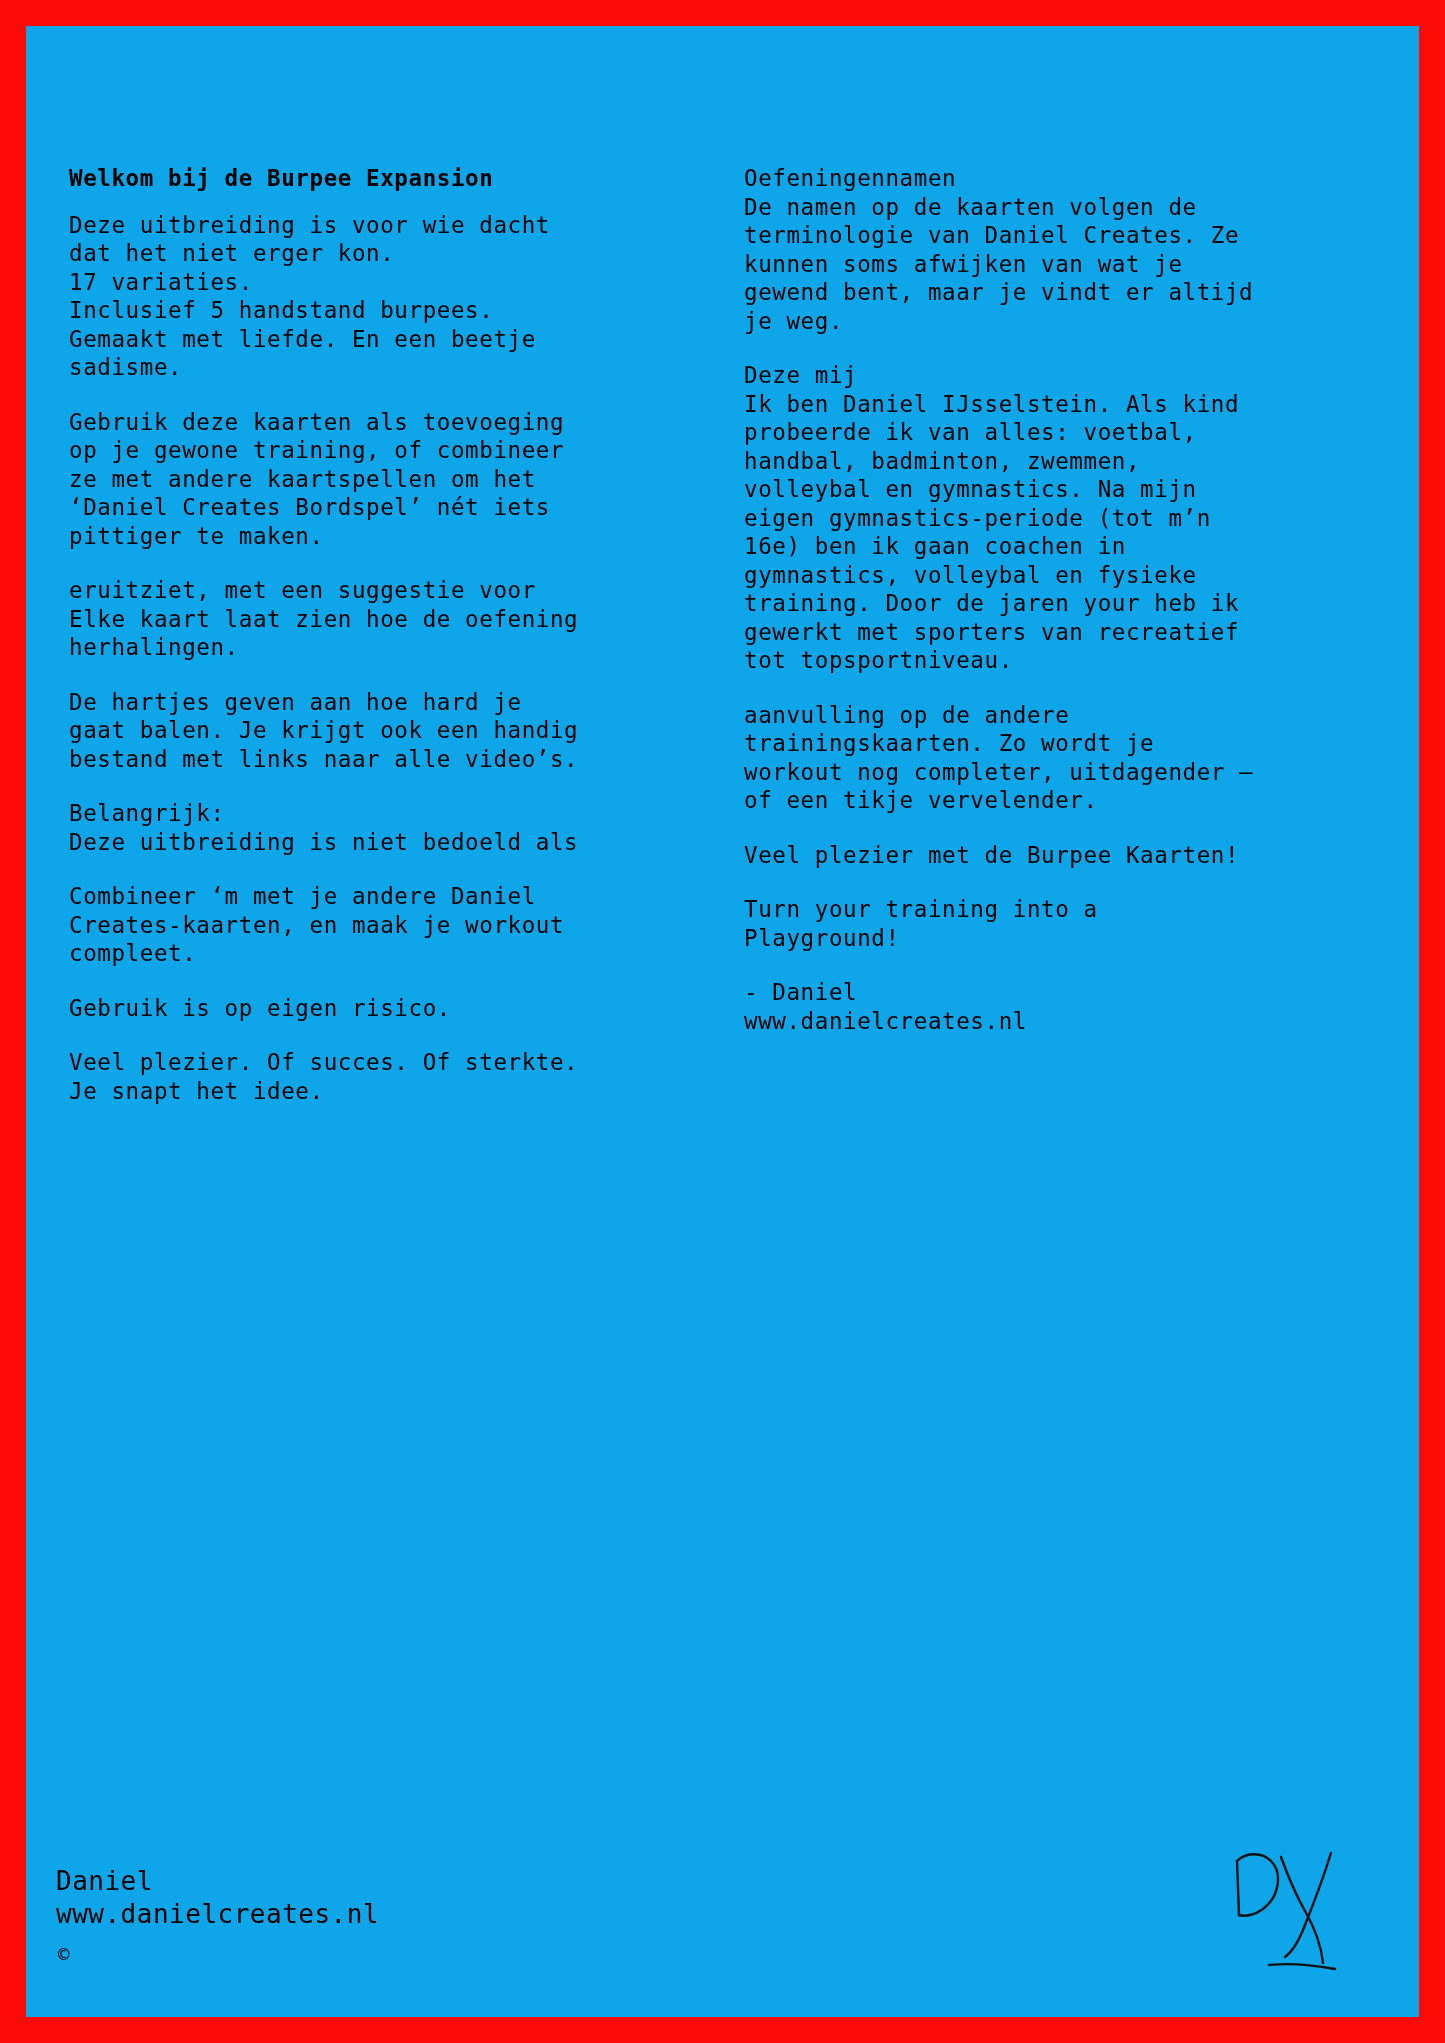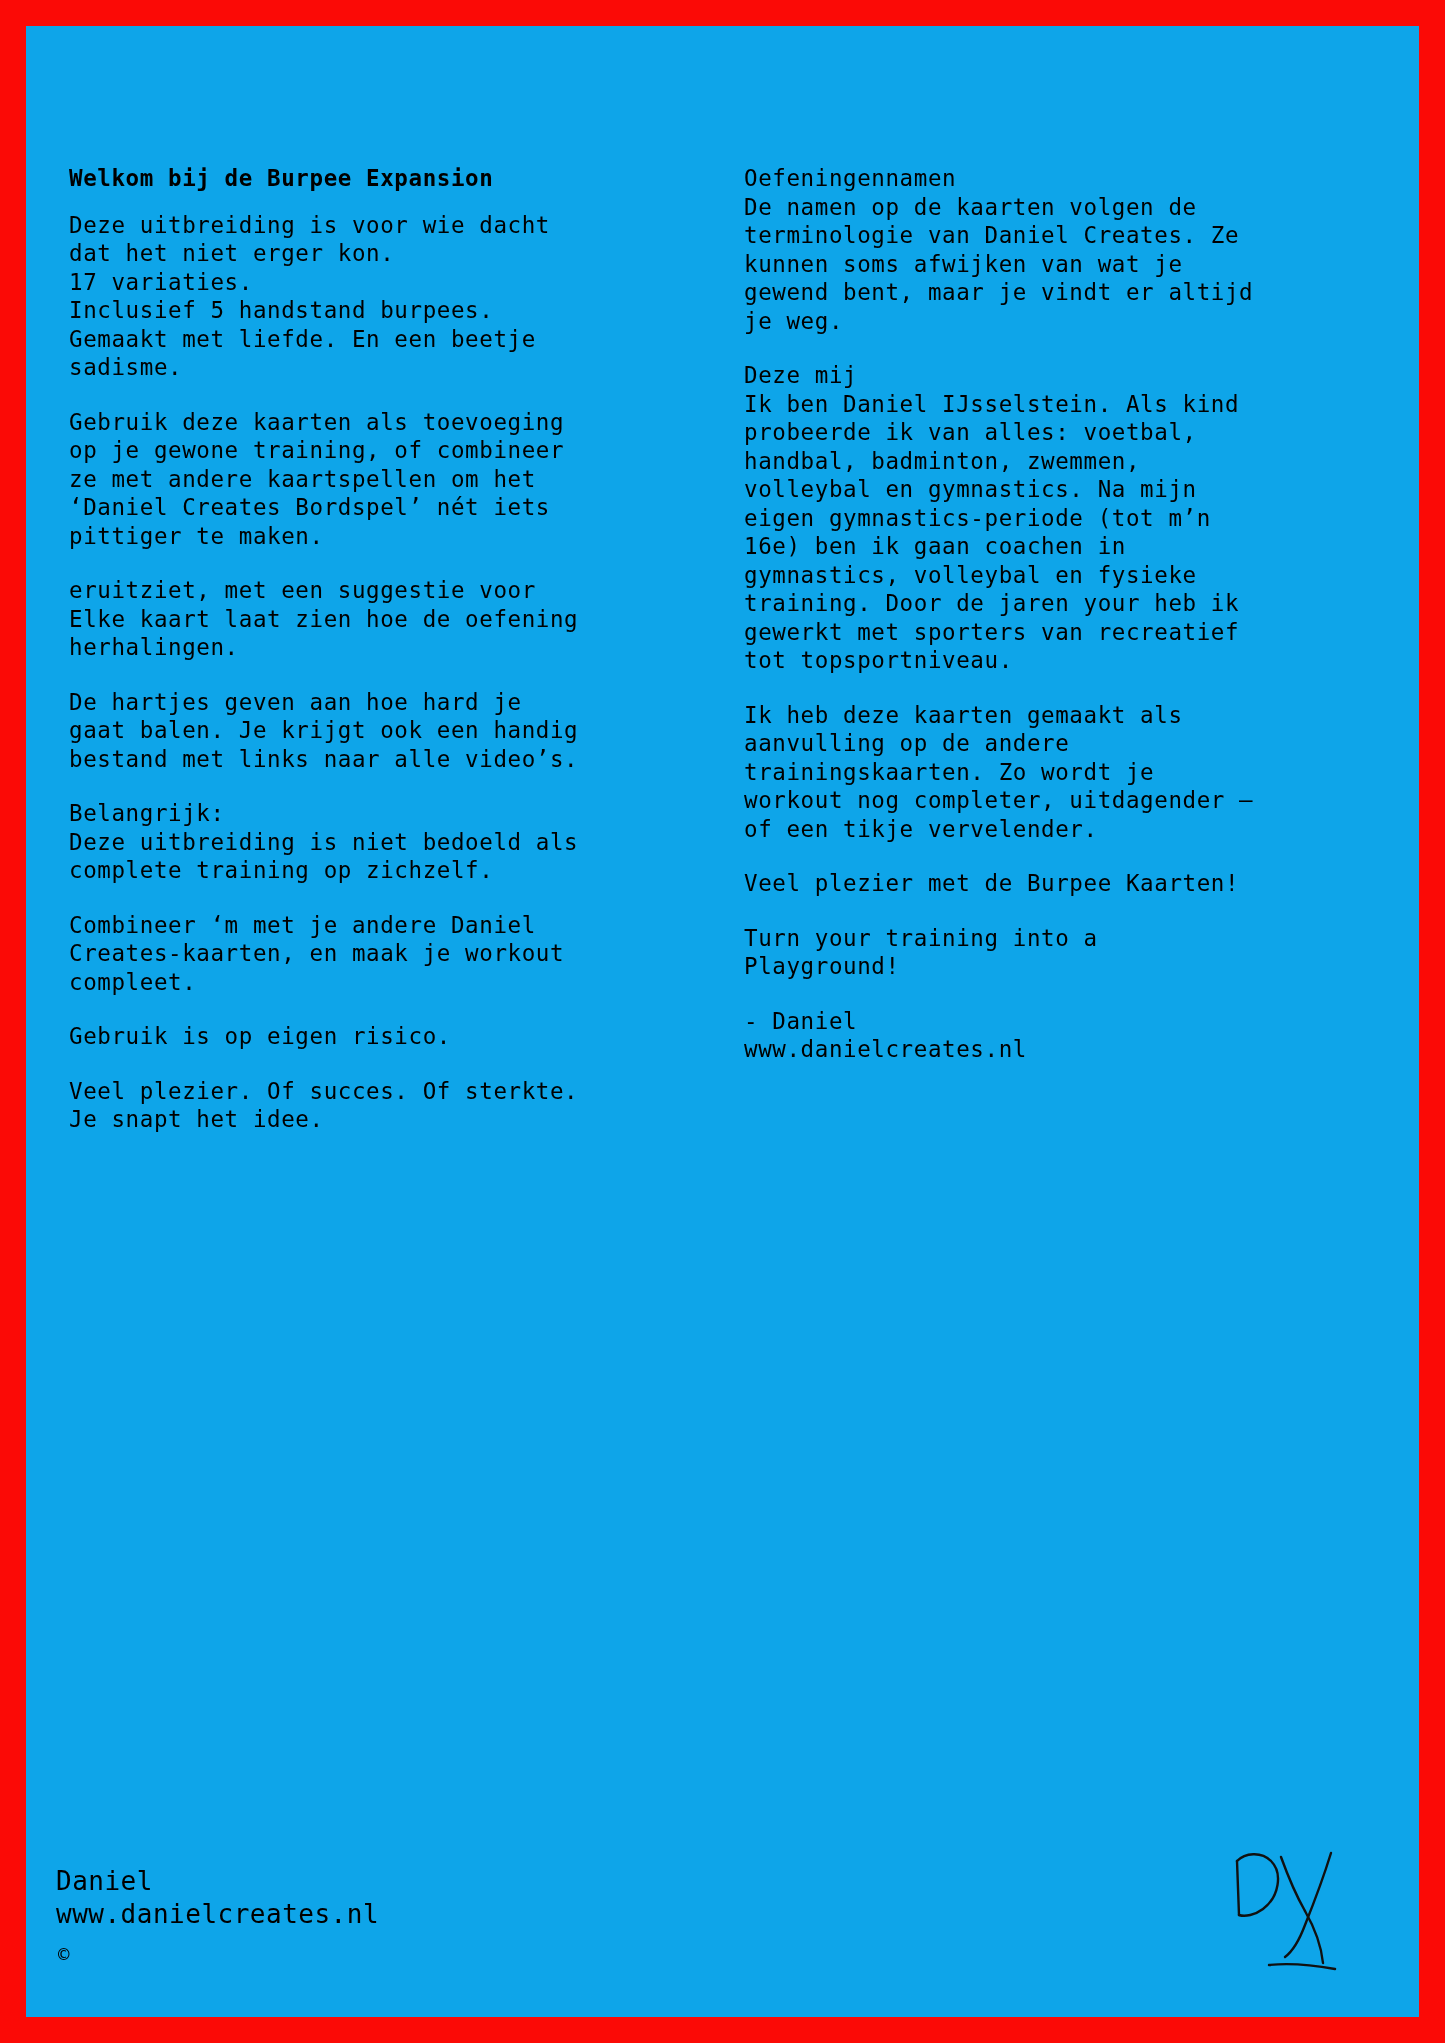--- a/index.html
+++ b/index.html
@@ -130,21 +130,20 @@
 
       <div class="blk">
         <p class="line">De hartjes geven aan hoe hard je</p>
         <p class="line">gaat balen. Je krijgt ook een handig</p>
         <p class="line">bestand met links naar alle video’s.</p>
       </div>
 
       <div class="blk">
         <p class="line b">Belangrijk:</p>
         <p class="line b">Deze uitbreiding is niet bedoeld als</p>
-        <p class="line b">complete training op zichzelf.</p>
       </div>
 
       <div class="blk">
         <p class="line b">Combineer ‘m met je andere Daniel</p>
         <p class="line b">Creates-kaarten, en maak je workout</p>
         <p class="line b">compleet.</p>
       </div>
 
       <div class="blk">
         <p class="line b">Gebruik is op eigen risico.</p>
@@ -176,21 +175,20 @@
         <p class="line">volleybal en gymnastics. Na mijn</p>
         <p class="line">eigen gymnastics-periode (tot m’n</p>
         <p class="line">16e) ben ik gaan coachen in</p>
         <p class="line">gymnastics, volleybal en fysieke</p>
         <p class="line">training. Door de jaren your heb ik</p>
         <p class="line">gewerkt met sporters van recreatief</p>
         <p class="line">tot topsportniveau.</p>
       </div>
 
       <div class="blk">
-        <p class="line">Ik heb deze kaarten gemaakt als</p>
         <p class="line">aanvulling op de andere</p>
         <p class="line">trainingskaarten. Zo wordt je</p>
         <p class="line">workout nog completer, uitdagender —</p>
         <p class="line">of een tikje vervelender.</p>
       </div>
 
       <div class="blk">
         <p class="line b">Veel plezier met de Burpee Kaarten!</p>
       </div>
 

